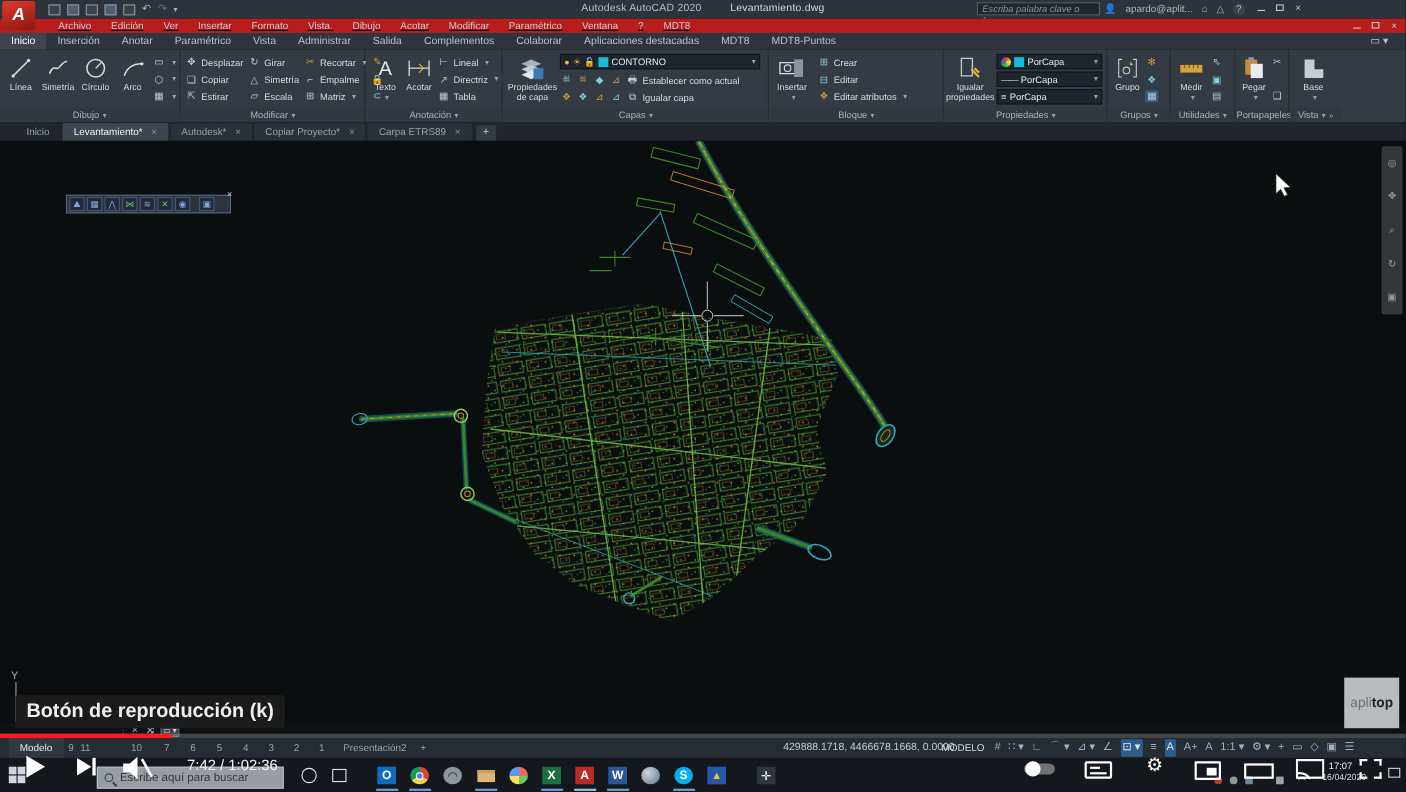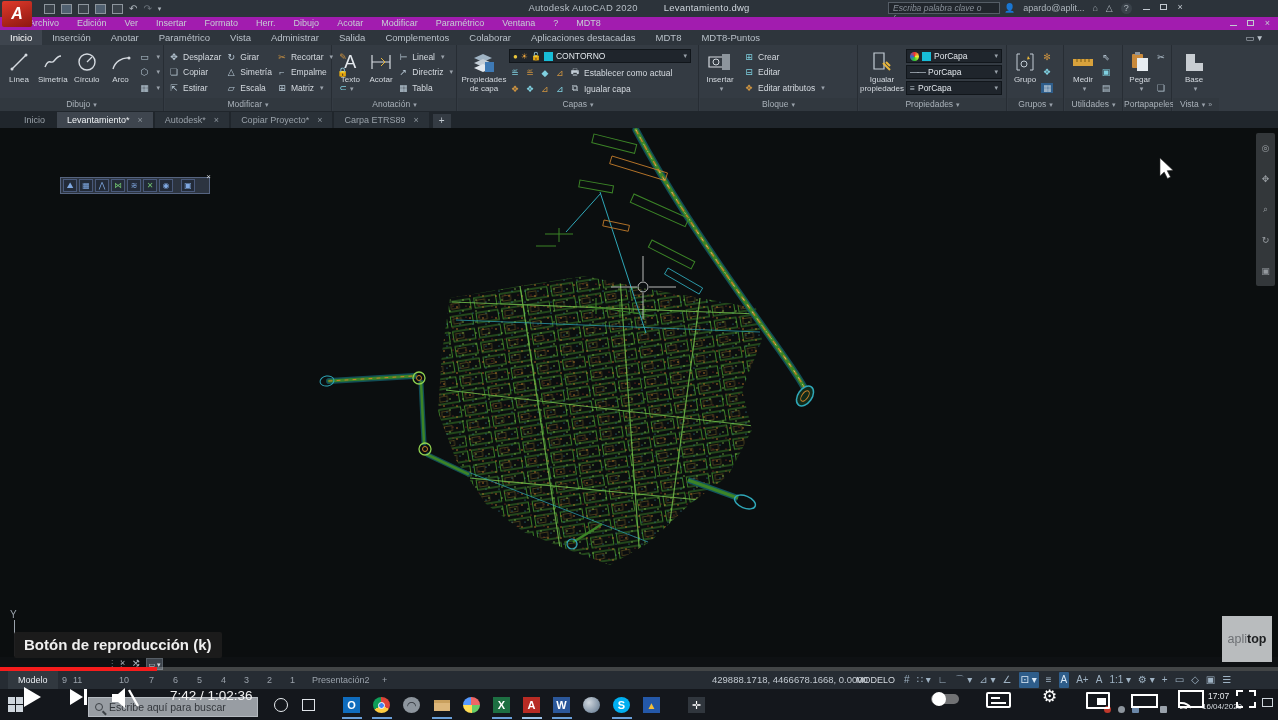--- a/index.html
+++ b/index.html
@@ -19,22 +19,22 @@
   #app-title b { color:#cfd6dd; font-weight:normal; margin-left:10px;padding-left:16px; }
   #info-search { left:888px; top:2px; width:112px; height:12px; background:#21262c; border:1px solid #555d66;
     color:#8a929b; font-style:italic; font-size:8.5px; line-height:11px; padding-left:4px; }
   #info-right { left:1004px; top:2px; height:12px; display:flex; gap:8px; align-items:center; color:#aeb6bd; font-size:9px; }
   .win-btns { display:flex; gap:4px; }
   .wb { width:13px; height:10px; color:#c3cad1; font-size:9px; line-height:9px; text-align:center; }
   .wb .min { display:inline-block; width:7px; border-bottom:1.5px solid #c3cad1; height:6px; }
   .wb .res { display:inline-block; width:7px; height:6px; border:1px solid #c3cad1; }
 
   
-  #menubar { left:0; top:17px; width:1278px; height:13px; background:#a21caf; display:flex; align-items:center;
-    padding-left:20px; gap:0; }
+  #menubar { left:0; top:17px; width:1278px; height:13px; background:#b91c1c; display:flex; align-items:center;
+    padding-left:44px; gap:0;text-decoration:underline; }
   .menu-item { color:#c6cdd4; font-size:9px; padding:0 9px; line-height:13px; }
   #menubar .win-btns { position:absolute; right:4px; top:2px; }
 
   
   #ribbontabs { left:0; top:30px; width:1278px; height:15px; background:#2e353c; display:flex; align-items:flex-end; }
   .rtab { color:#b9c1c9; font-size:9.5px; padding:2px 10px 2px; line-height:11px; }
   .rtab.active { background:#3e454e; color:#fff; }
 
   
   #ribbon { left:0; top:45px; width:1278px; height:66px; background:#343b43; }
@@ -69,21 +69,21 @@
   #canvas { left:0; top:128px; width:1278px; height:529px; background:#0b0e0f; overflow:hidden; }
   #mdtbar { left:60px; top:49px; width:150px; height:17px; background:#2c3440; border:1px solid #566480; display:flex; align-items:center; gap:2px; padding:1px 2px; z-index:3; }
   #mdtbar .mi { width:14px; height:13px; background:#232b38; border:1px solid #49597a; color:#7fa8e0; font-size:8px; text-align:center; line-height:12px; }
   #mdtbar .mi.g { color:#6fc06f; }
   #mdtbar .mclose { position:absolute; right:-2px; top:-6px; color:#d8dde2; font-size:8px; }
   #navbar { left:1256px; top:5px; width:19px; height:153px; background:rgba(168,174,180,.26); border-radius:2px; z-index:3;
     display:flex; flex-direction:column; align-items:center; justify-content:space-around; color:rgba(230,235,240,.55); font-size:9px; }
   #ucs-y { left:10px; top:481px; color:#9aa2ab; font-size:10px; z-index:2; }
 
   
-  #tooltip { left:14px; top:632px; background:rgba(28,28,28,.96); color:#efefef; font-size:15px; font-weight:bold;
+  #tooltip { left:14px; top:632px; background:rgba(28,28,28,.96); color:#efefef; font-size:18px; font-weight:bold;
     padding:4px 10px 5px; border-radius:2px; z-index:9; }
 
   
   #cmdrow { left:0; top:657px; width:1278px; height:14px; z-index:4; }
   #cmd-grip { left:108px; top:2px; color:#777e86; font-size:8px; letter-spacing:1px; }
   #cmd-x { left:120px; top:1px; color:#aab2ba; font-size:9px; }
   #cmd-wrench { left:132px; top:1px; color:#aab2ba; font-size:9px; transform:rotate(90deg); }
   #cmd-btn { left:146px; top:1px; width:17px; height:12px; background:#3c434b; border:1px solid #565e66; color:#cfd6dd; font-size:7px; text-align:center; line-height:11px; }
   #cmd-field { left:164px; top:0; width:1000px; height:14px; background:#8f9498; color:#43484d; font-style:italic;
     font-size:9.5px; line-height:14px; padding-left:8px; font-family:"Liberation Mono","DejaVu Sans Mono",monospace; }
@@ -179,21 +179,21 @@
       </span>
     </div>
   </div>
 
   <div id="menubar" class="abs">
     <span class="menu-item">Archivo</span>
     <span class="menu-item">Edición</span>
     <span class="menu-item">Ver</span>
     <span class="menu-item">Insertar</span>
     <span class="menu-item">Formato</span>
-    <span class="menu-item">Herr.</span>
+    <span class="menu-item">Vista.</span>
     <span class="menu-item">Dibujo</span>
     <span class="menu-item">Acotar</span>
     <span class="menu-item">Modificar</span>
     <span class="menu-item">Paramétrico</span>
     <span class="menu-item">Ventana</span>
     <span class="menu-item">?</span>
     <span class="menu-item">MDT8</span>
     <span class="win-btns">
       <span class="wb"><span class="min"></span></span>
       <span class="wb"><span class="res"></span></span>

